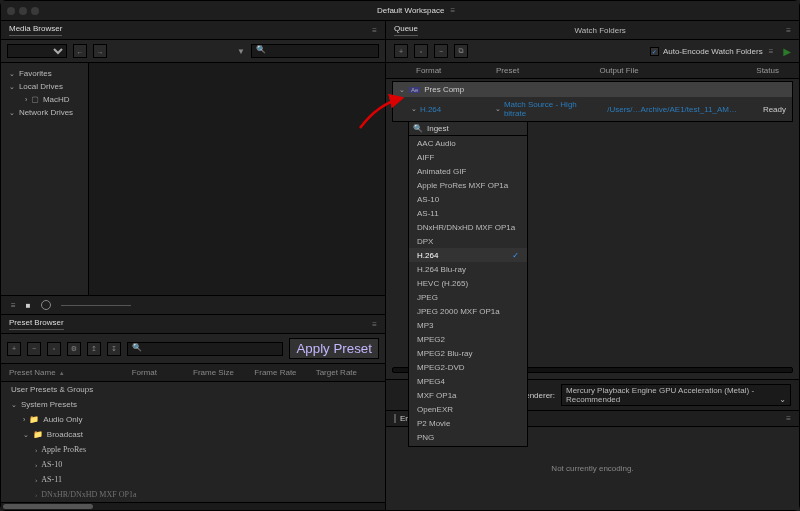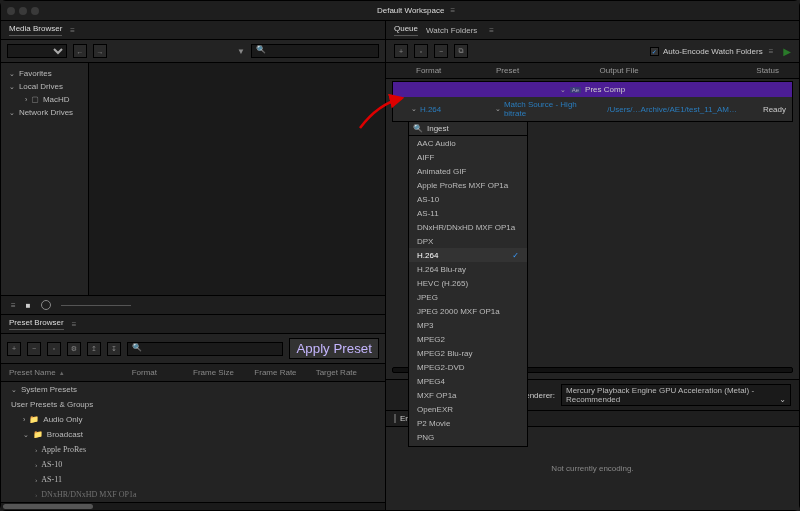--- a/index.html
+++ b/index.html
@@ -7,21 +7,21 @@
   .app { display: flex; flex-direction: column; height: 100%; border: 1px solid #000; border-radius: 6px; }
   .titlebar { height: 20px; background: #1e1e1e; display: flex; align-items: center; padding: 0 6px; border-bottom: 1px solid #000; }
   .traffic { display: flex; gap: 4px; }
   .tl { width: 8px; height: 8px; border-radius: 50%; background: #3a3a3a; }
   .tb-center { flex: 1; display: flex; justify-content: center; align-items: center; gap: 6px; }
   .ws-label { color: #ddd; font-size: 8px; }
   .menu-ic { color: #777; }
   .workspace { display: flex; flex: 1; min-height: 0; }
   .left { width: 385px; display: flex; flex-direction: column; border-right: 1px solid #000; }
   .right { flex: 1; display: flex; flex-direction: column; }
-  .panel-head { display: flex; align-items: center; gap: 8px; padding: 3px 8px; background: #1e1e1e; border-bottom: 1px solid #000; }
+  .panel-head { display: flex; align-items: center; gap: 8px; padding: 3px 8px; background: #1e1e1e; border-bottom: 1px solid #000; justify-content: space-between; }
   .tab { color: #bbb; }
   .tab.active { color: #ddd; border-bottom: 1px solid #555; padding-bottom: 2px; }
   .toolbar { display: flex; align-items: center; padding: 4px 6px; border-bottom: 1px solid #000; gap: 6px; background: #232323; }
   .inpsel { background: #1a1a1a; border: 1px solid #000; color: #aaa; height: 14px; width: 60px; }
   .btnsm { background: #2a2a2a; border: 1px solid #000; color: #888; width: 14px; height: 14px; display: inline-flex; align-items: center; justify-content: center; font-size: 7px; }
   .search { flex: 1; background: #1a1a1a; border: 1px solid #000; height: 14px; padding: 0 4px; color: #aaa; }
   .q { color: #888; margin-right: 4px; }
   .media-body { flex: 1; display: flex; min-height: 0; }
   .tree { width: 88px; background: #232323; border-right: 1px solid #000; padding: 4px 0; }
   .tree-row { padding: 2px 8px; display: flex; align-items: center; gap: 4px; color: #bbb; }
@@ -49,21 +49,21 @@
   .chk { display: flex; align-items: center; gap: 4px; }
   .chkbox { width: 9px; height: 9px; background: #333; border: 1px solid #000; display: inline-flex; align-items: center; justify-content: center; color: #3a9cff; font-size: 6px; }
   .play { color: #2a7a2a; font-size: 10px; margin-left: 4px; }
   .q-cols { display: flex; padding: 3px 20px 3px 30px; color: #999; border-bottom: 1px solid #000; }
   .qcol.fmt { width: 80px; }
   .qcol.pst { flex: 1.2; }
   .qcol.out { flex: 1.5; }
   .qcol.st { width: 50px; text-align: right; }
   .q-body { flex: 1; background: #232323; position: relative; }
   .job { background: #2a2a2a; border: 1px solid #000; margin: 2px 6px; }
-  .job-head { display: flex; align-items: center; gap: 4px; padding: 3px 6px; background: #4c1d95; justify-content: center; }
+  .job-head { display: flex; align-items: center; gap: 4px; padding: 3px 6px; background: #404040; }
   .ae-ic { background: #3a3a7a; color: #aab; padding: 0 2px; font-size: 6px; }
   .job-row { display: flex; align-items: center; padding: 3px 6px 3px 18px; gap: 6px; }
   .fmt-sel { display: flex; align-items: center; gap: 3px; width: 78px; color: #2a7cbd; }
   .pst-sel { display: flex; align-items: center; gap: 3px; flex: 1.2; color: #2a7cbd; }
   .out-link { flex: 1.5; color: #2a7cbd; white-space: nowrap; overflow: hidden; text-overflow: ellipsis; }
   .stat { width: 40px; text-align: right; }
   .dd { position: absolute; left: 22px; top: 42px; width: 120px; background: #2a2a2a; border: 1px solid #000; z-index: 10; }
   .dd .search-row { display: flex; align-items: center; border-bottom: 1px solid #000; padding: 2px 4px; }
   .dd .dd-list { max-height: 310px; overflow: hidden; }
   .dd-item { padding: 2.5px 8px; color: #bbb; display: flex; justify-content: space-between; }
@@ -160,25 +160,25 @@
               <span>Preset Name</span>
               <span style="font-size:6px;color:#666">▲</span>
             </div>
           <div class="col">Format</div>
           <div class="col">Frame Size</div>
           <div class="col">Frame Rate</div>
           <div class="col">Target Rate</div>
         </div>
         <div class="pb-list">
           <div class="pb-row">
+              <span>User Presets &amp; Groups</span>
+            </div>
+          <div class="pb-row">
               <span class="chev">⌄</span>
               <span>System Presets</span>
-            </div>
-          <div class="pb-row">
-              <span>User Presets &amp; Groups</span>
             </div>
           <div class="pb-row ind1">
               <span class="chev">›</span>
               <span class="folder-ic">📁</span>
               <span>Audio Only</span>
             </div>
           <div class="pb-row ind1">
               <span class="chev">⌄</span>
               <span class="folder-ic">📁</span>
               <span>Broadcast</span>

